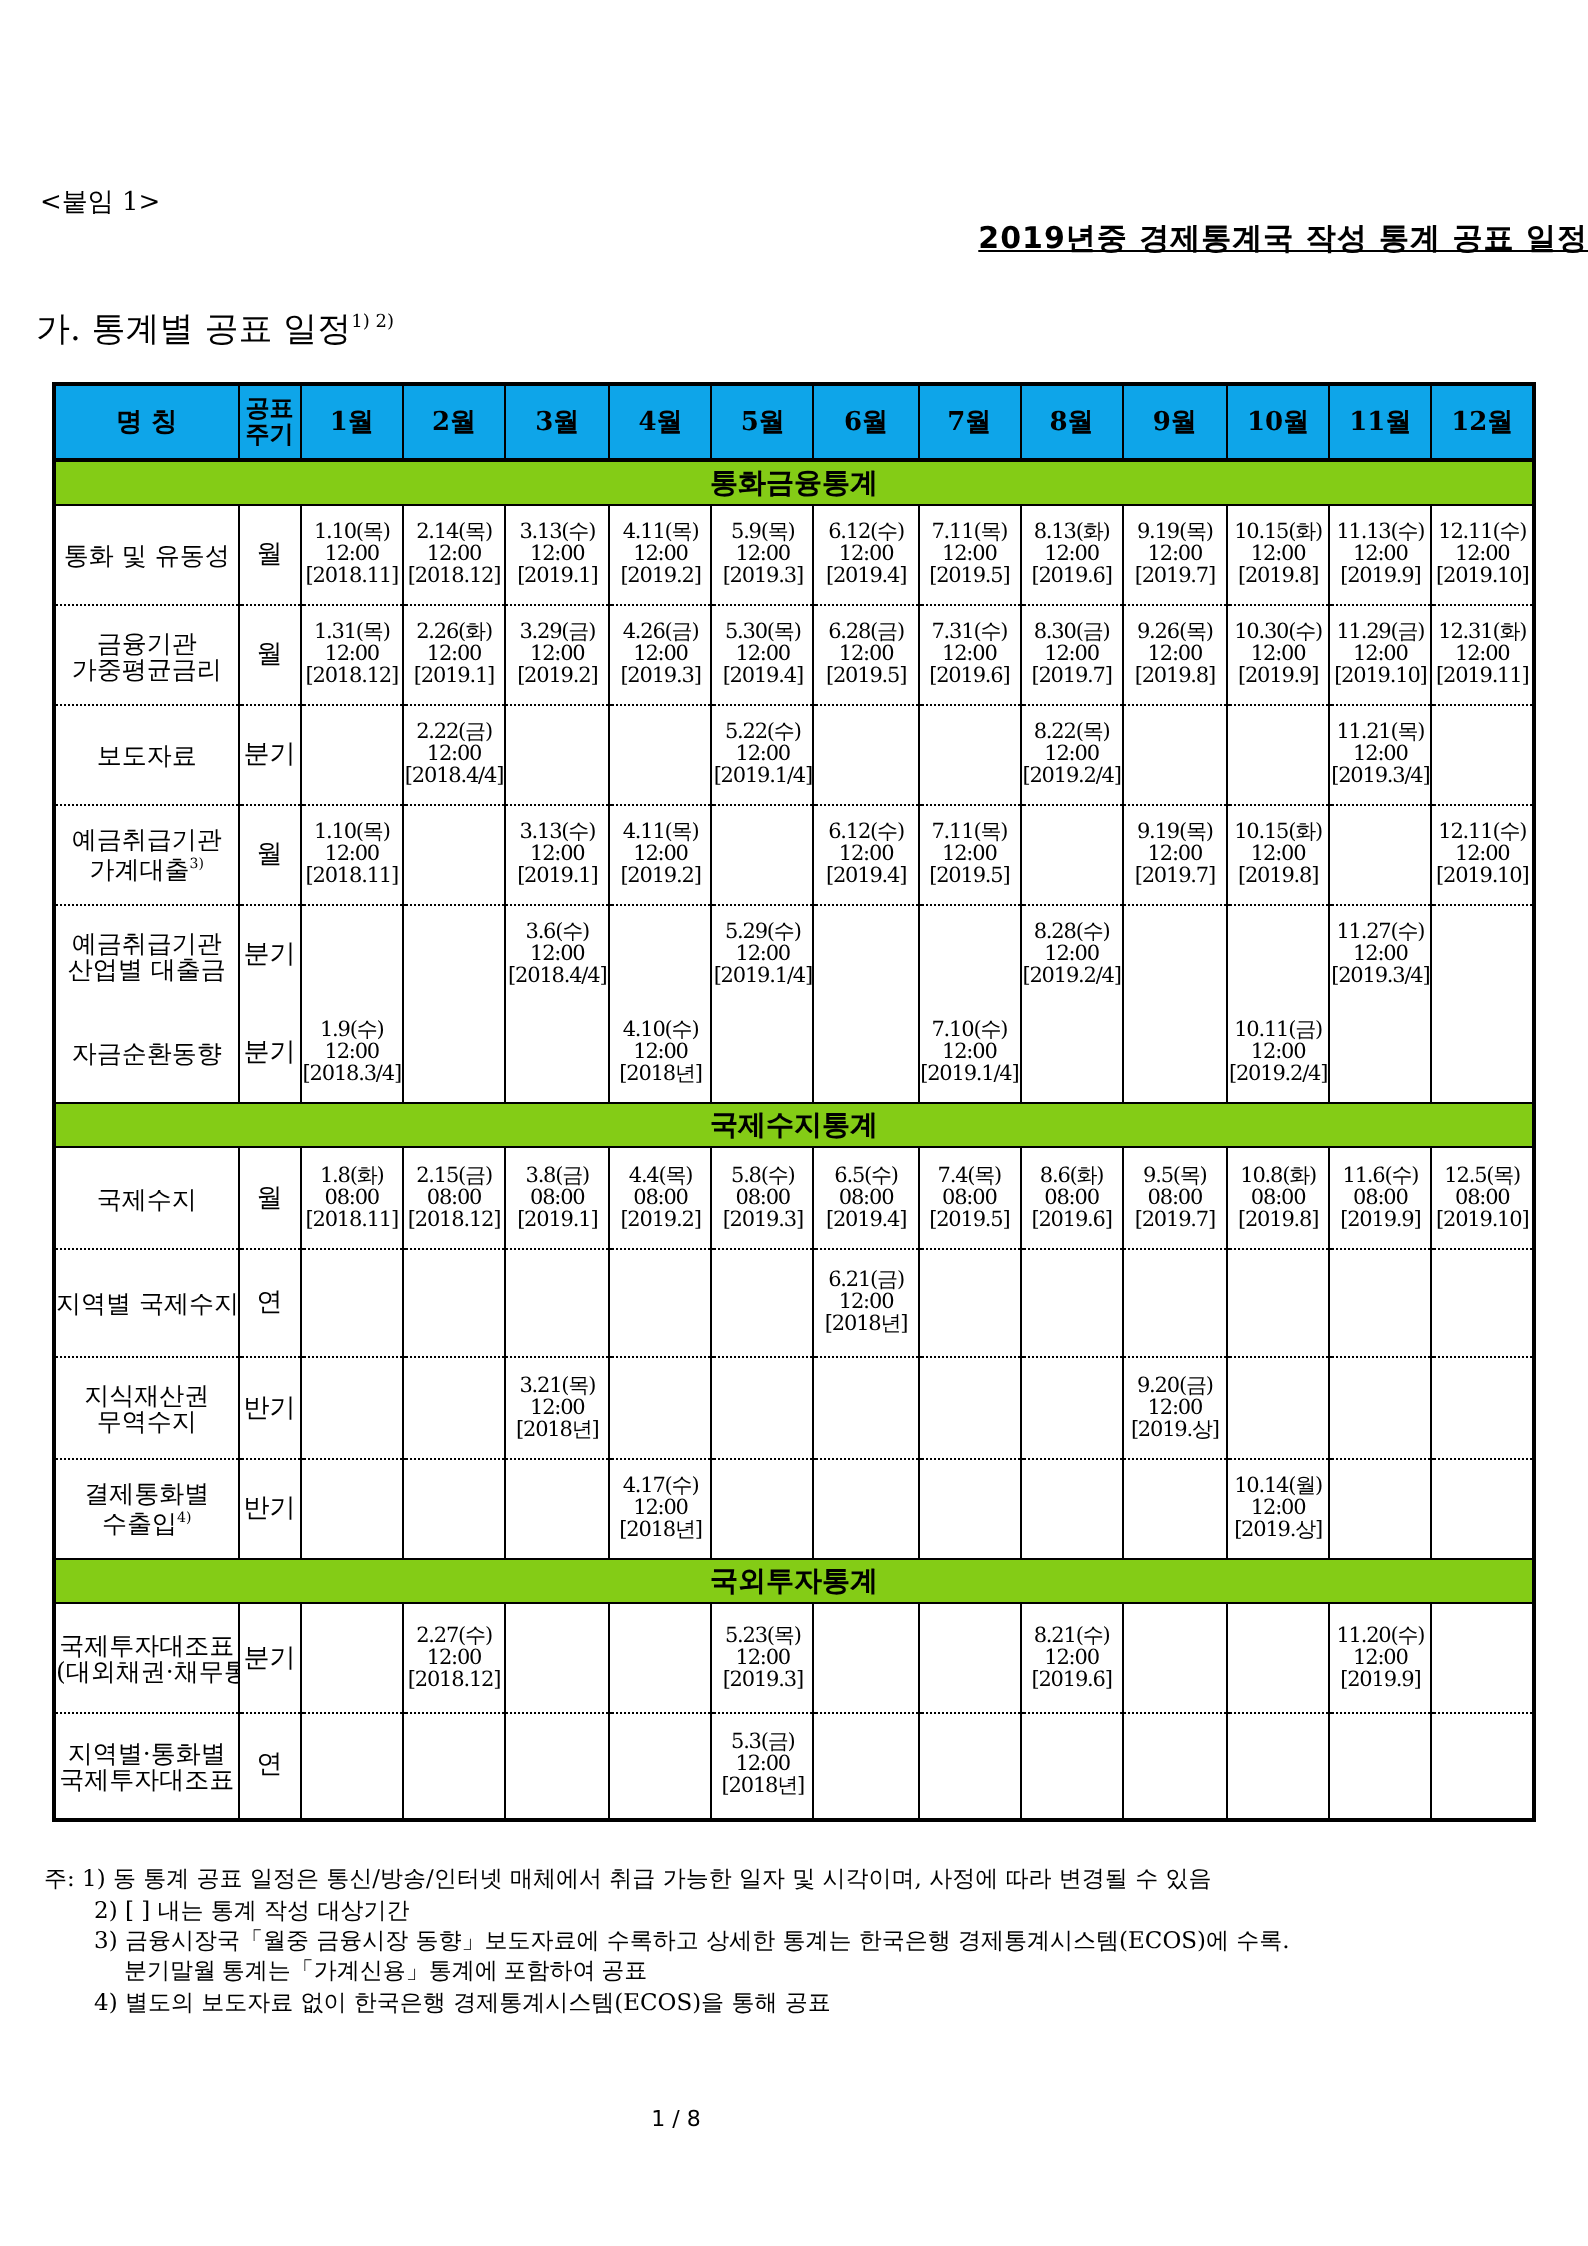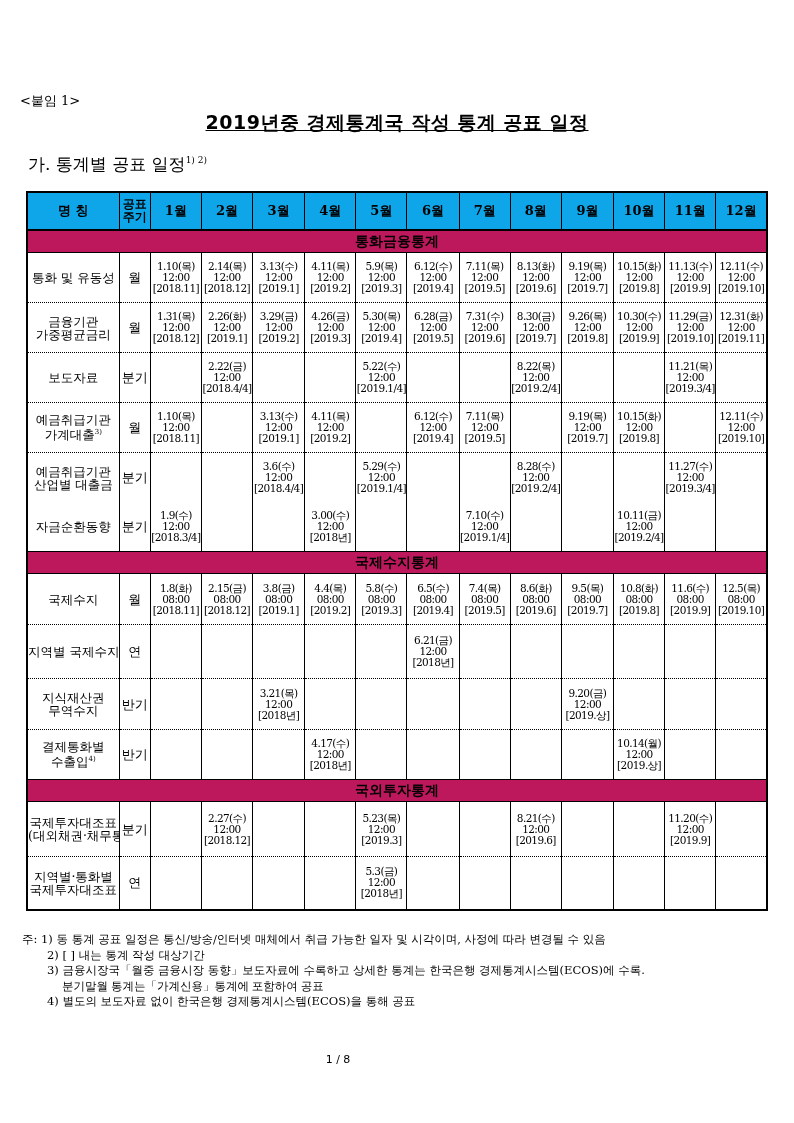--- a/index.html
+++ b/index.html
@@ -1,25 +1,25 @@
 <!DOCTYPE html>
 <html><head>
 <meta charset="utf-8">
 <style>
   html,body{margin:0;padding:0;background:#fff;}
   body{width:794px;height:1123px;position:relative;font-family:"DejaVu Serif","Liberation Serif",serif;color:#000;overflow:hidden;}
   .attach{position:absolute;left:20px;top:92px;font-size:13px;}
-  .title{position:absolute;left:0;width:794px;top:110px;text-align:center;font-family:"DejaVu Sans","Liberation Sans",sans-serif;font-weight:bold;font-size:19px;text-decoration:underline;letter-spacing:0.5px;}
-  .subtitle{position:absolute;left:28px;top:153px;font-size:17px;}
+  .title{position:absolute;left:0;width:794px;top:110px;text-align:right;font-family:"DejaVu Sans","Liberation Sans",sans-serif;font-weight:bold;font-size:15px;text-decoration:underline;letter-spacing:0.5px;}
+  .subtitle{position:absolute;left:18px;top:153px;font-size:17px;}
   .subtitle sup{font-size:9px;}
   table.sched{position:absolute;left:26px;top:191px;width:742px;border-collapse:collapse;table-layout:fixed;border:2px solid #000;}
   table.sched td, table.sched th{border-left:1px solid #000;border-right:1px solid #000;padding:0;text-align:center;vertical-align:middle;overflow:hidden;}
   table.sched th{background:#0ea5e9;font-size:13px;font-weight:bold;height:36px;border-bottom:2px solid #000;}
   table.sched th.cycle{font-size:12px;line-height:13px;}
-  tr.section td{background:#be185d;font-family:"DejaVu Sans","Liberation Sans",sans-serif;font-weight:bold;font-size:14px;height:21px;border-top:1px solid #000;border-bottom:1px solid #000;}
+  tr.section td{background:#84cc16;font-family:"DejaVu Sans","Liberation Sans",sans-serif;font-weight:bold;font-size:14px;height:21px;border-top:1px solid #000;border-bottom:1px solid #000;}
   tr.row td{border-bottom:1px dotted #000;font-size:10.5px;line-height:11px;letter-spacing:-0.6px;}
   tr.row.last td{border-bottom:none;}
   tr.row td.name{font-size:12.5px;line-height:13px;letter-spacing:0;}
   tr.row td.name sup{font-size:7px;}
   tr.row td.cyc{font-size:13px;letter-spacing:0;}
   .cell-line{display:block;white-space:nowrap;}
   .notes{position:absolute;left:22px;top:932px;font-size:11.5px;line-height:15.5px;}
   .notes .n{display:block;white-space:nowrap;}
   .notes .ind{padding-left:25px;}
   .notes .ind2{padding-left:40px;font-family:Liberation Serif, serif;}
@@ -333,21 +333,21 @@
         </td>
         <td class="cyc">분기</td>
         <td>
           <span class="cell-line">1.9(수)</span>
           <span class="cell-line">12:00</span>
           <span class="cell-line">[2018.3/4]</span>
         </td>
         <td></td>
         <td></td>
         <td>
-          <span class="cell-line">3.00(수)</span>
+          <span class="cell-line">4.10(수)</span>
           <span class="cell-line">12:00</span>
           <span class="cell-line">[2018년]</span>
         </td>
         <td></td>
         <td></td>
         <td>
           <span class="cell-line">7.10(수)</span>
           <span class="cell-line">12:00</span>
           <span class="cell-line">[2019.1/4]</span>
         </td>

